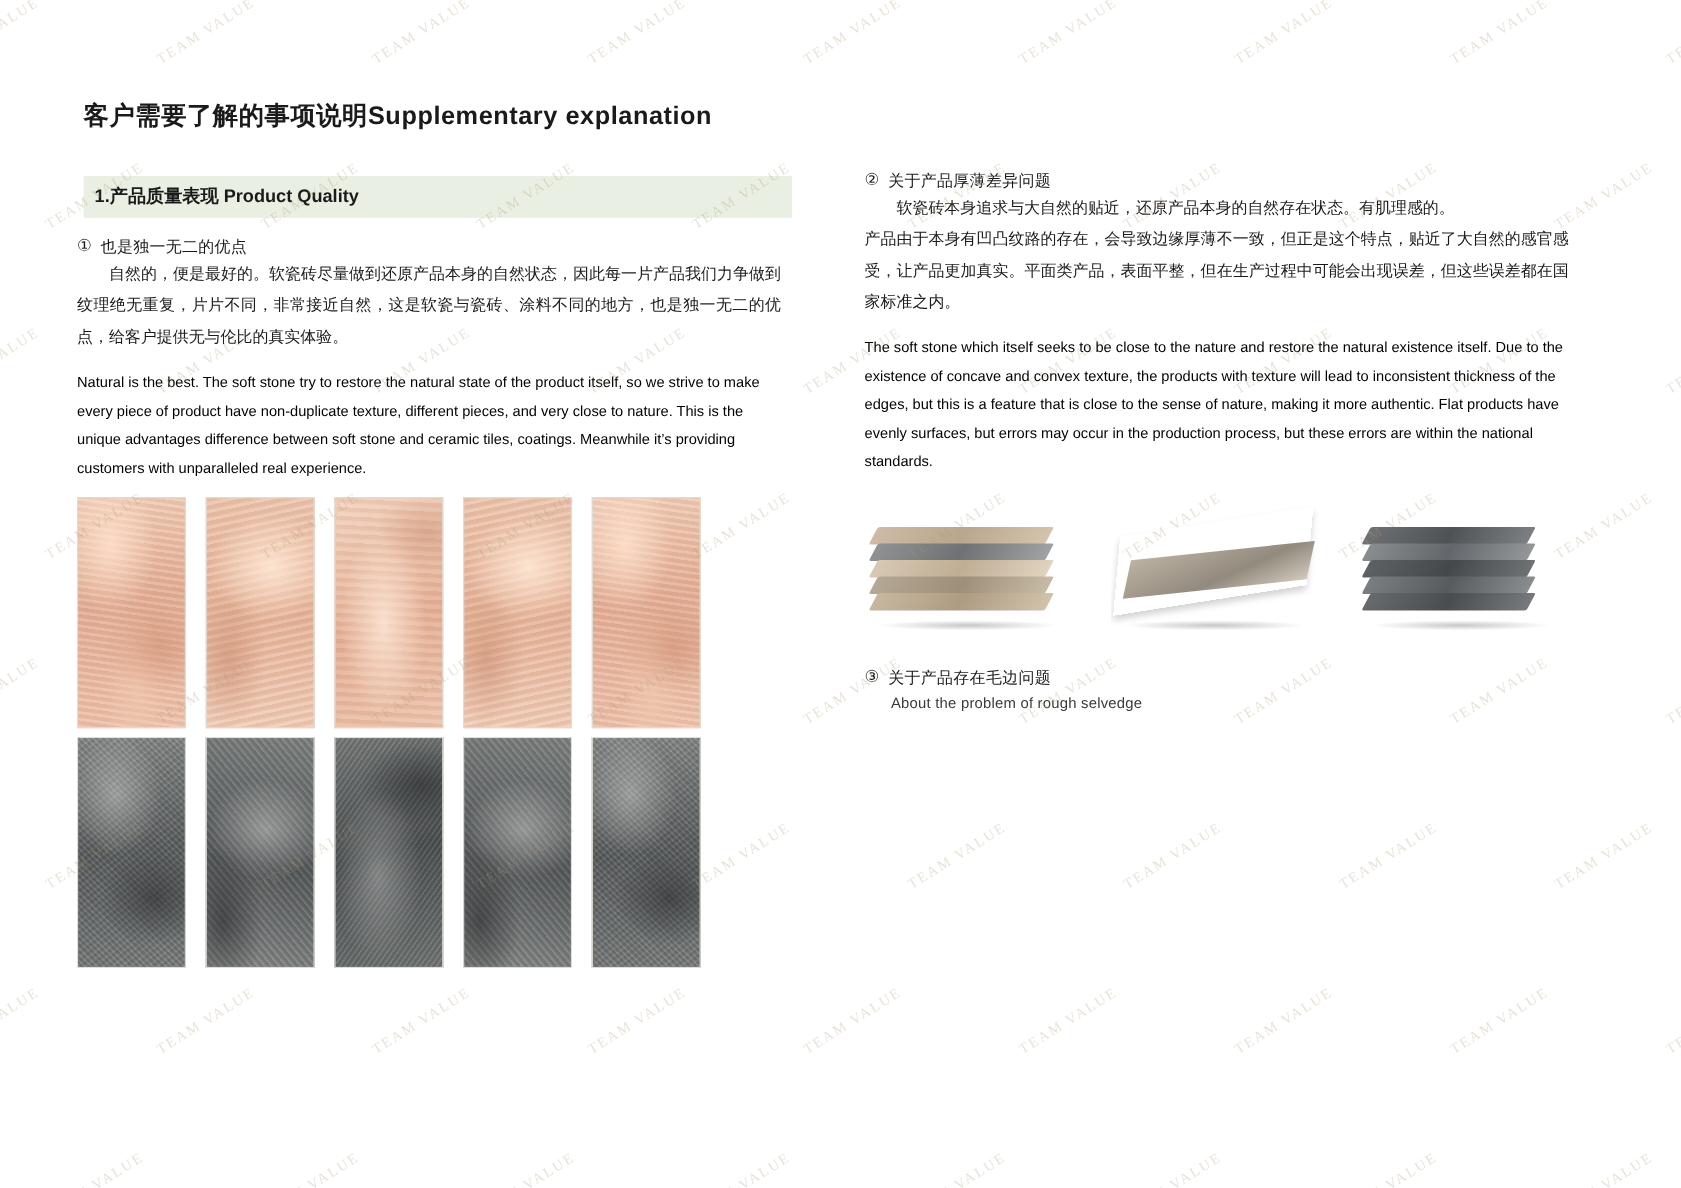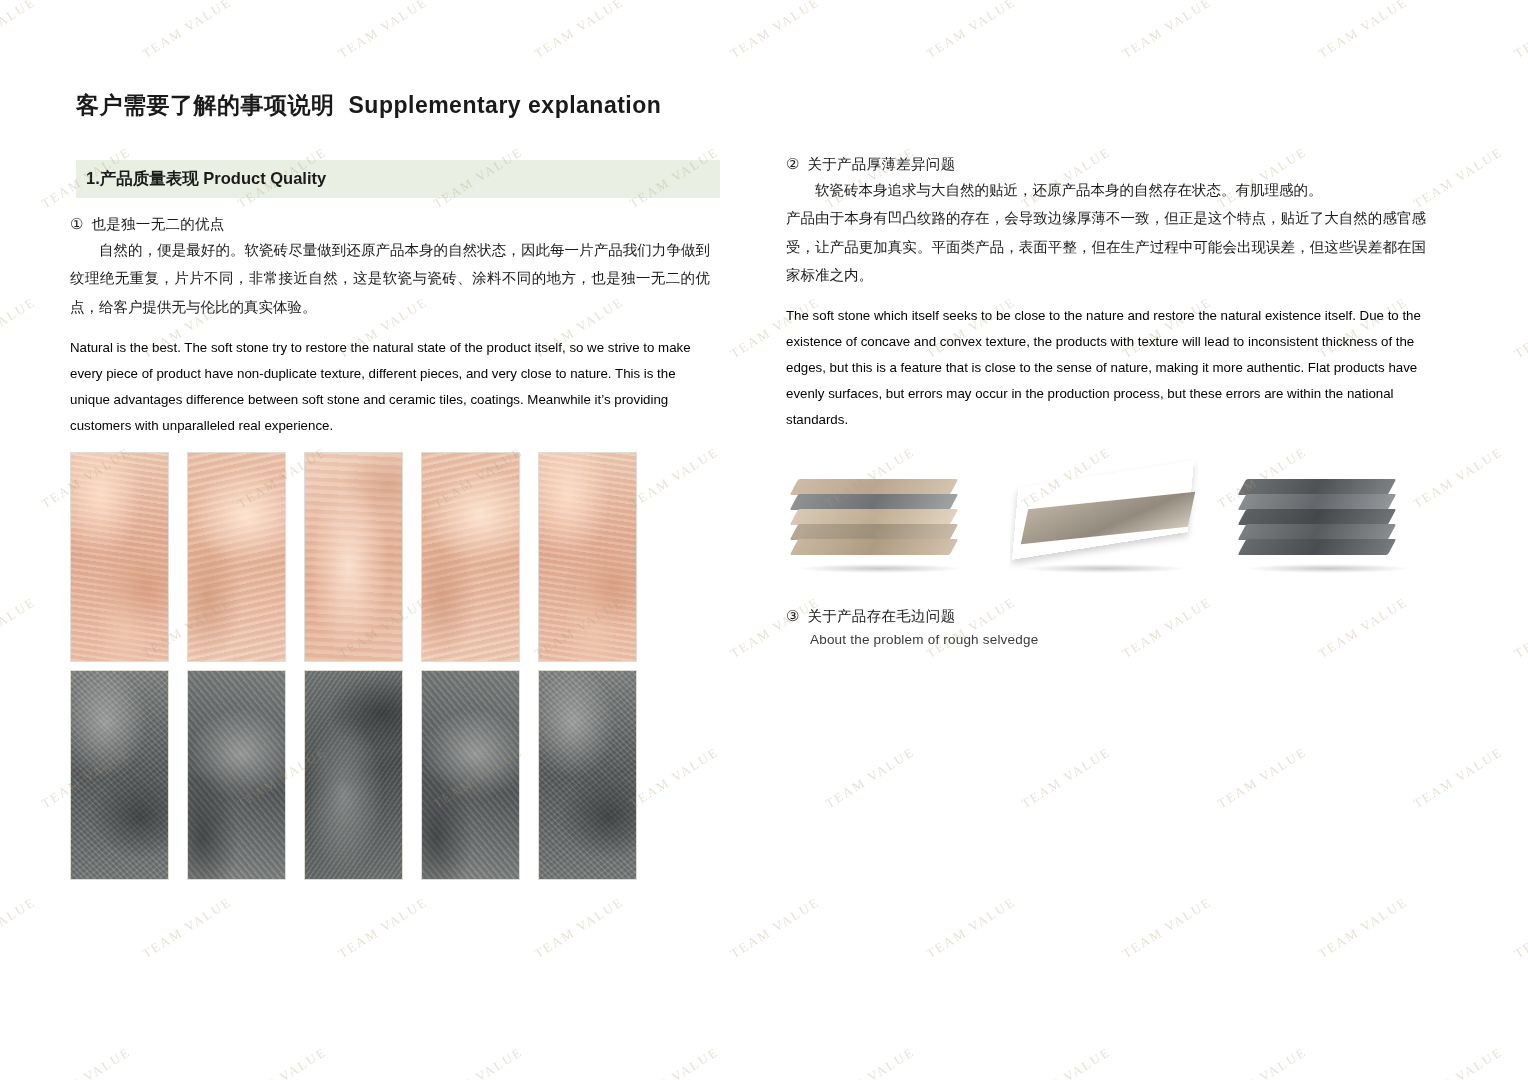--- a/index.html
+++ b/index.html
@@ -46,21 +46,21 @@
   .doc-title {
     position: absolute;
     left: 76px;
     top: 90px;
     font-size: 23px;
     font-weight: bold;
     letter-spacing: 0.5px;
     white-space: nowrap;
   }
   .doc-title .cn { color: #1a1a1a; }
-  .doc-title .en { color: #1a1a1a; margin-left: 14px; }
+  .doc-title .en { color: #1a1a1a; }
 
   
   .section-band {
     position: absolute;
     left: 76px;
     top: 160px;
     width: 644px;
     height: 38px;
     background: #e9efe2;
     display: flex;

